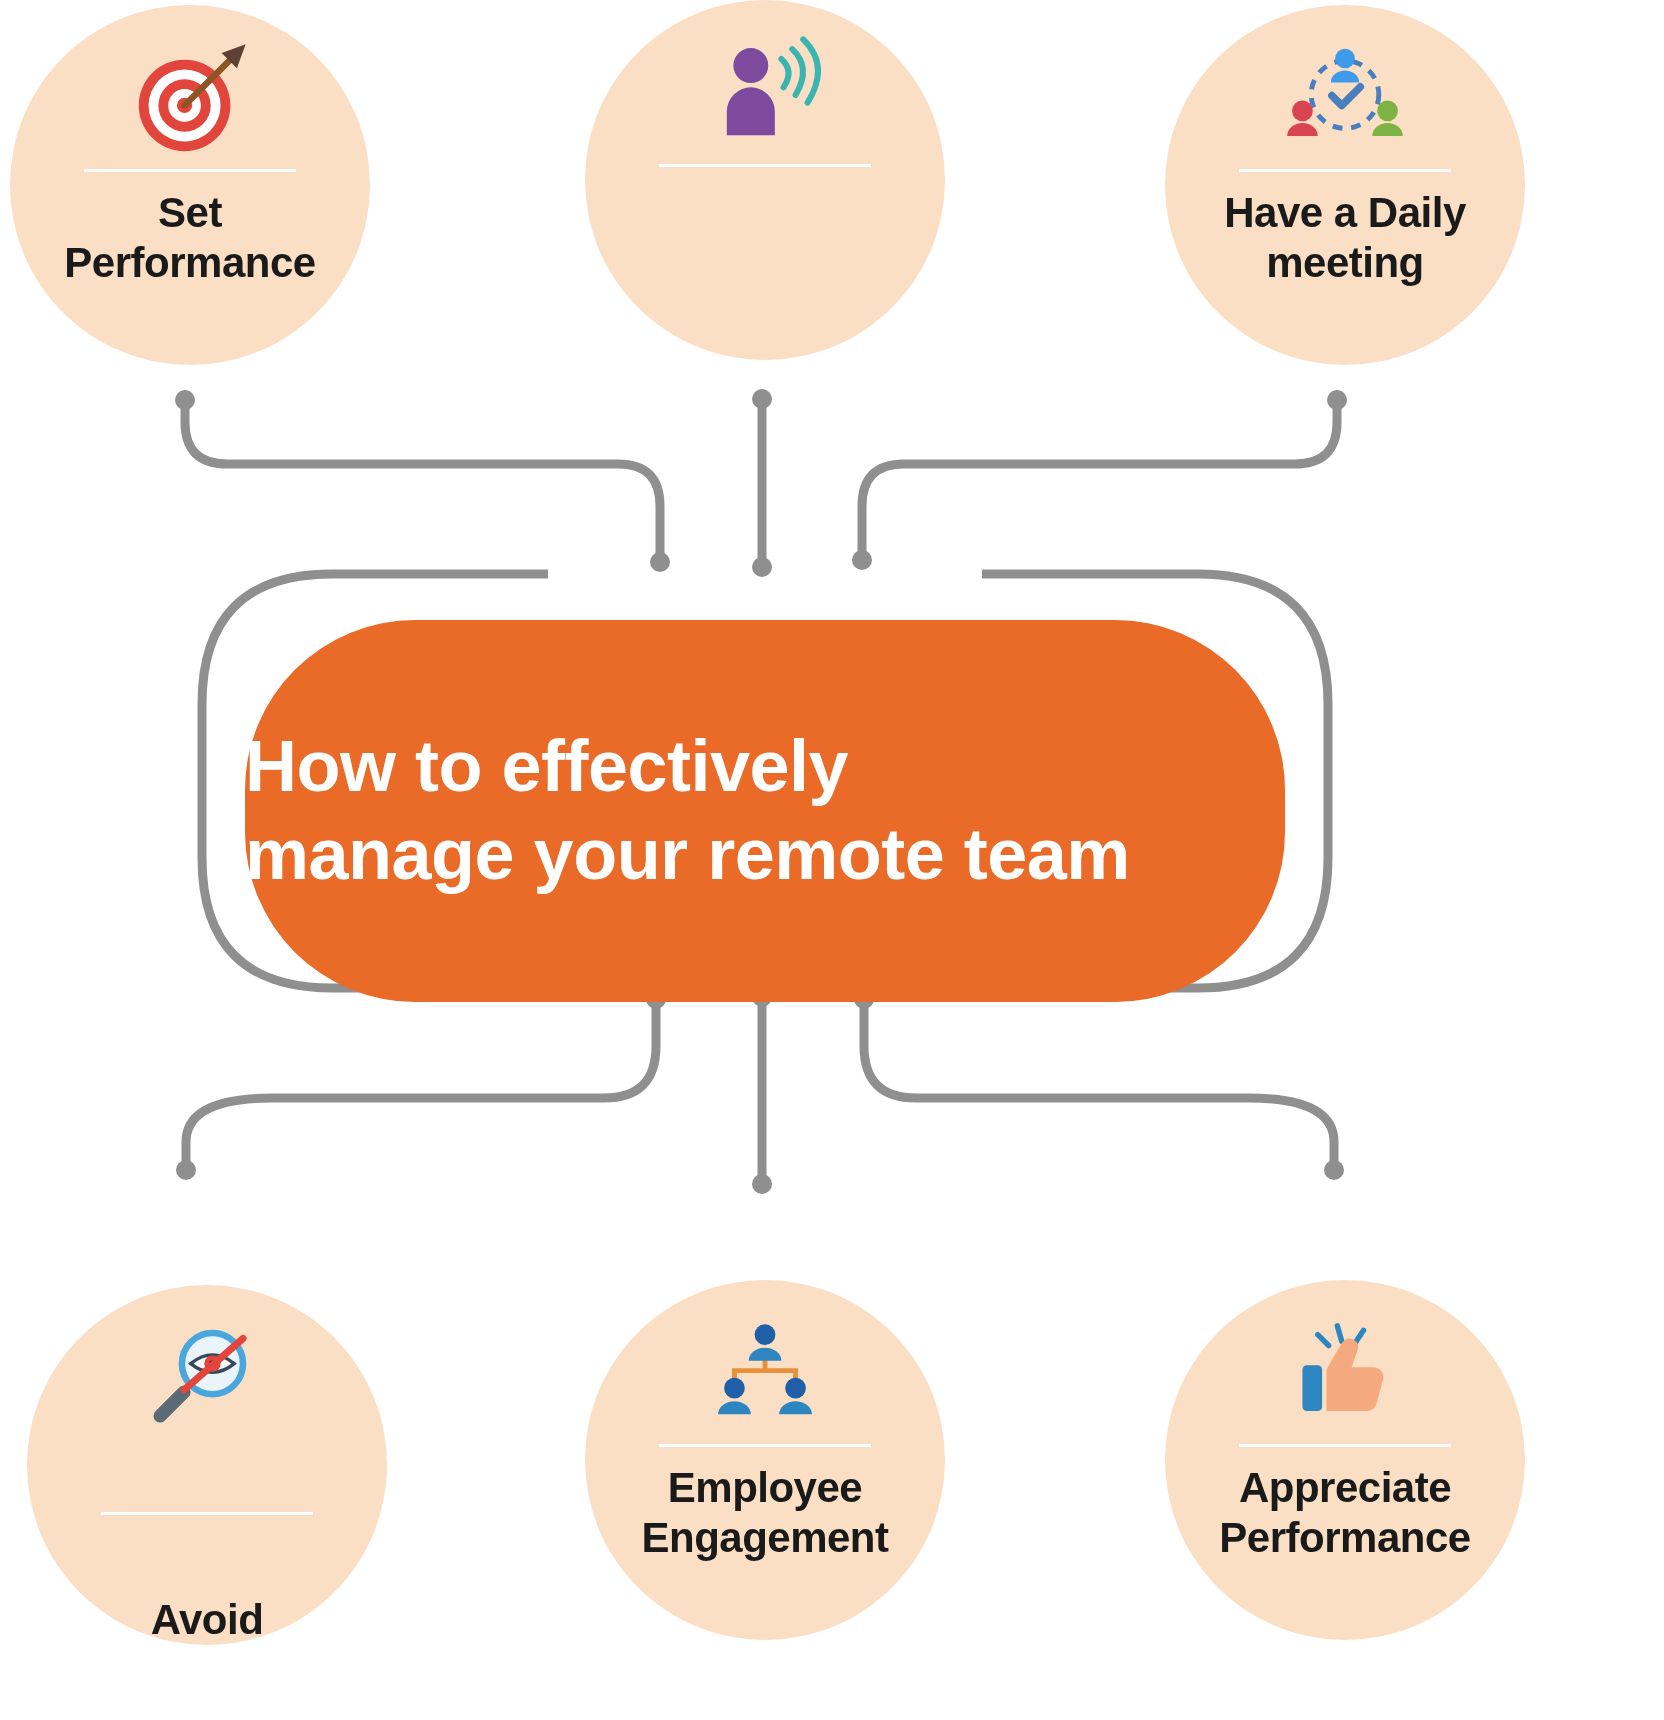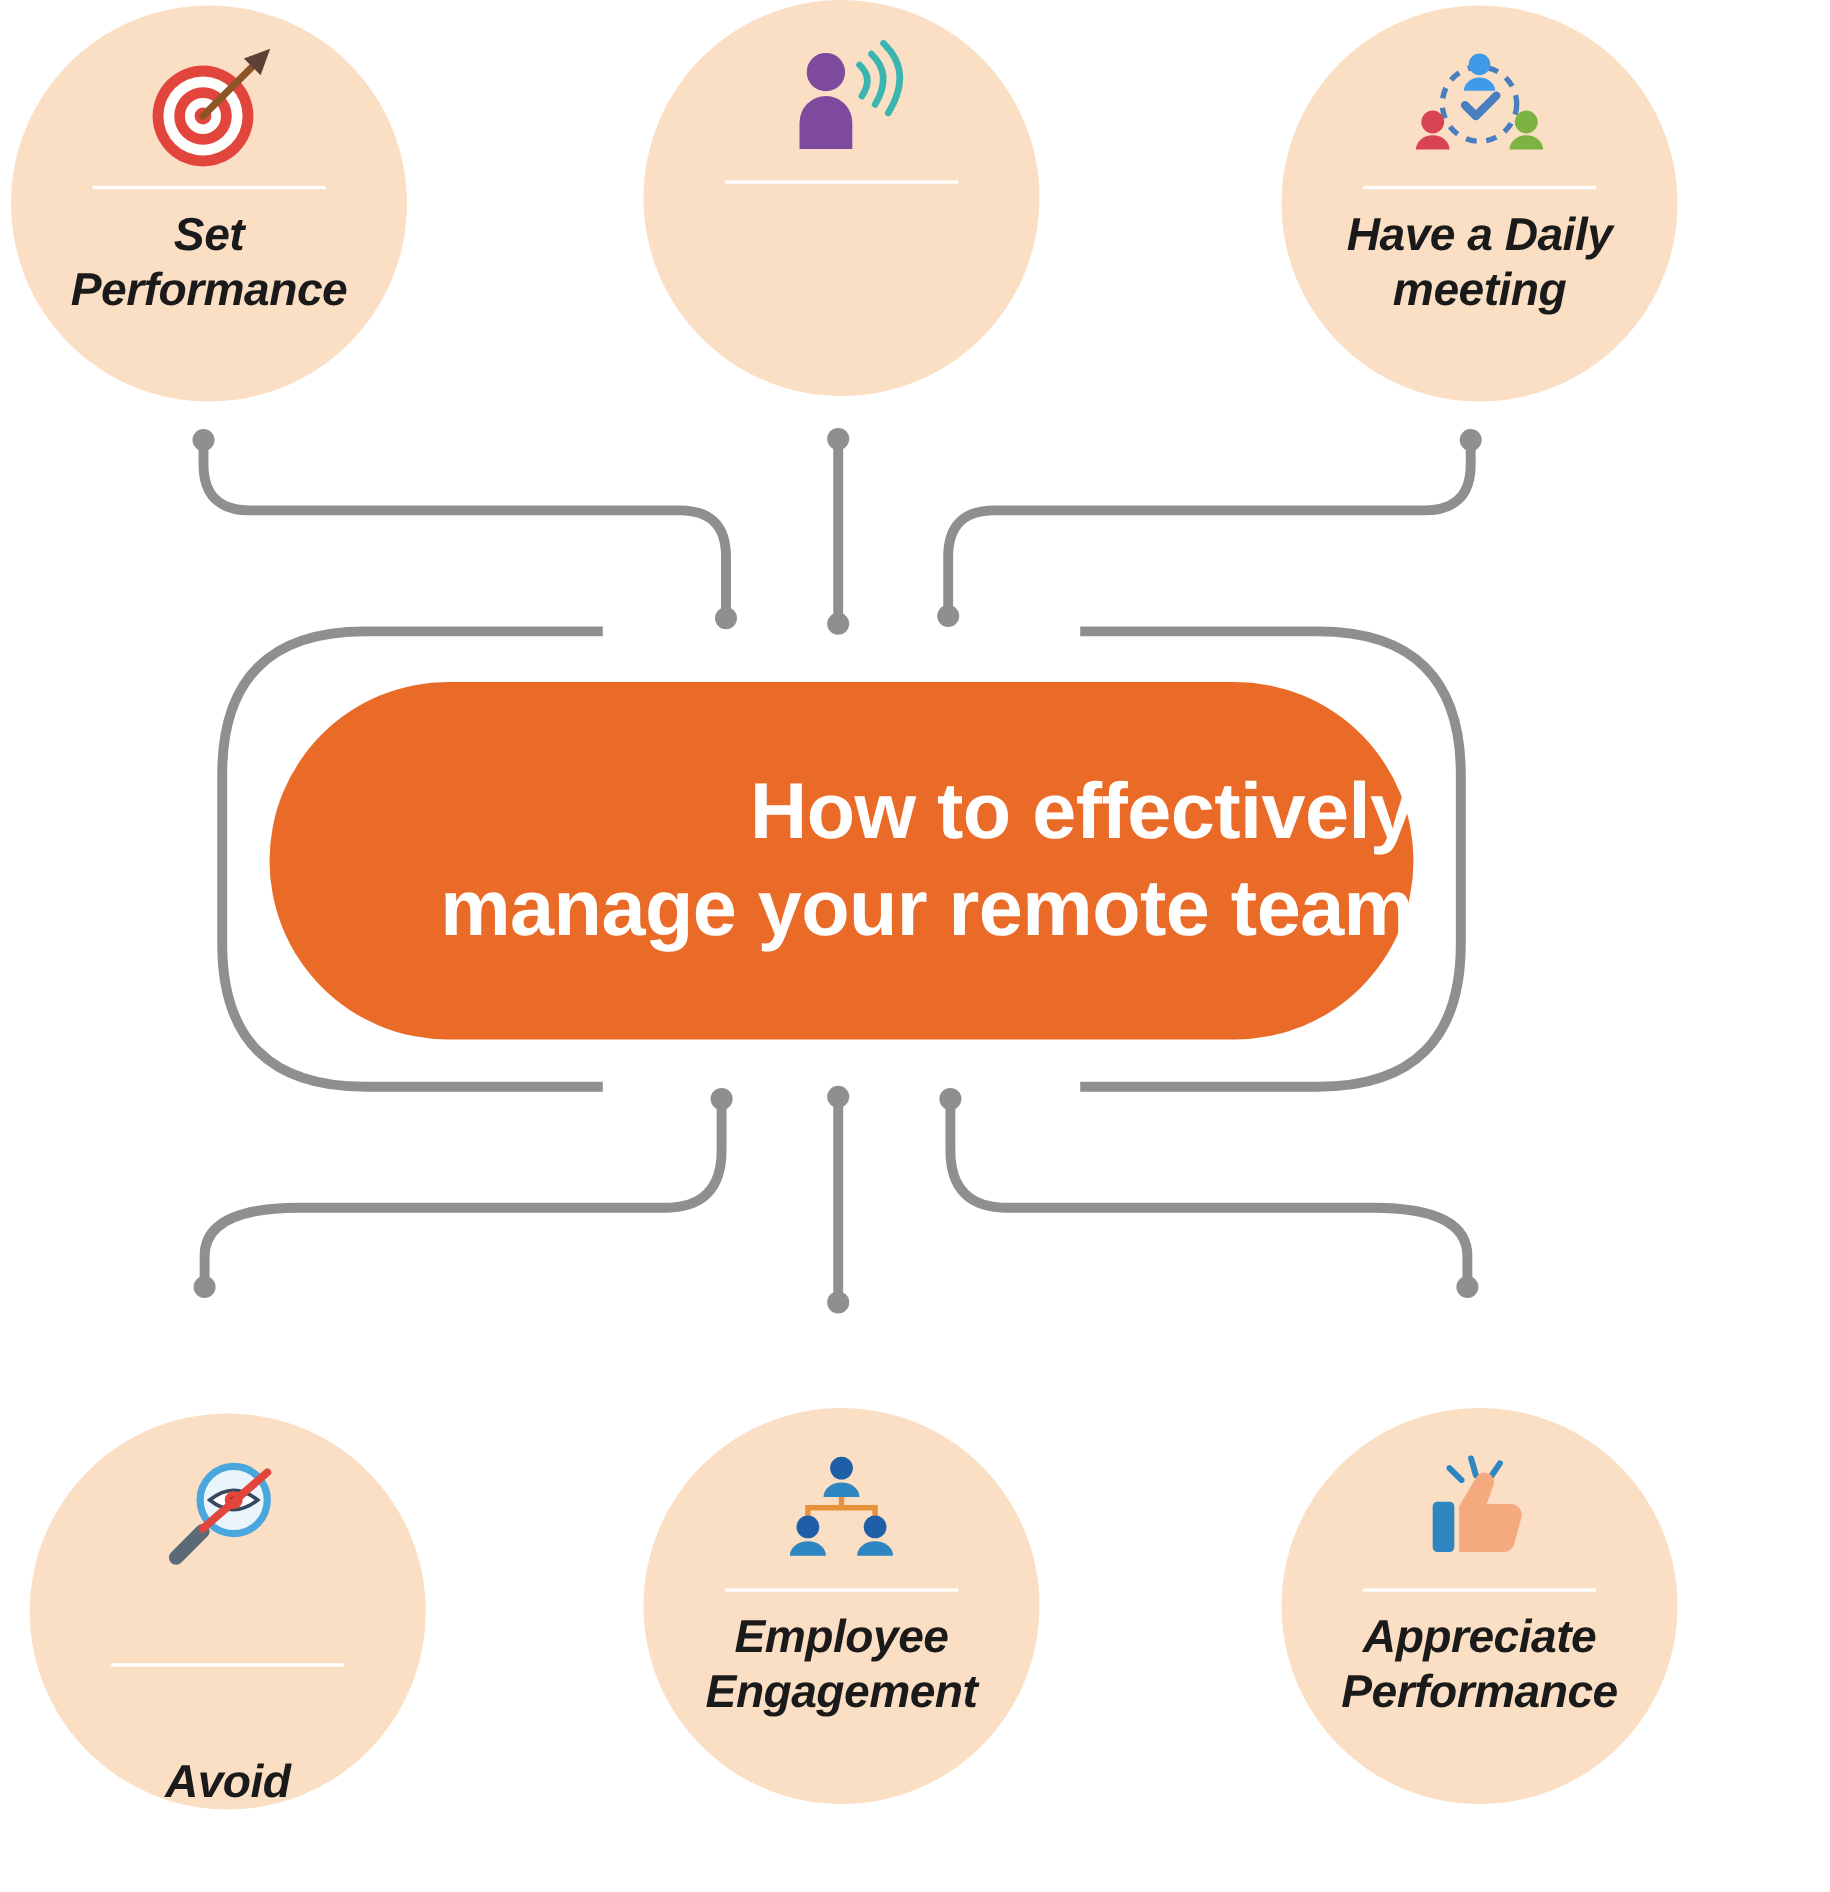--- a/index.html
+++ b/index.html
@@ -50,33 +50,33 @@
 
   .node-label {
     margin-top: 16px;
     text-align: center;
     font-weight: bold;
     font-size: 42px;
     line-height: 1.2;
     color: #1a1a1a;
     letter-spacing: -0.5px;
   }
-  .node-label span { display: block; font-style: italic; }
+  .node-label span { display: block; }
 
   .center-pill {
     position: absolute;
     left: 245px;
     top: 620px;
     width: 1040px;
-    height: 325px;
+    height: 382px;
     background: #EA6A28;
     border-radius: 170px;
     display: flex;
     flex-direction: column;
-    align-items: flex-end;
+    align-items: flex-start;
     justify-content: center;
     text-align: center;
     color: #ffffff;
     font-weight: bold;
     font-size: 72px;
     line-height: 1.22;
     letter-spacing: -0.5px;
   }
 
   

